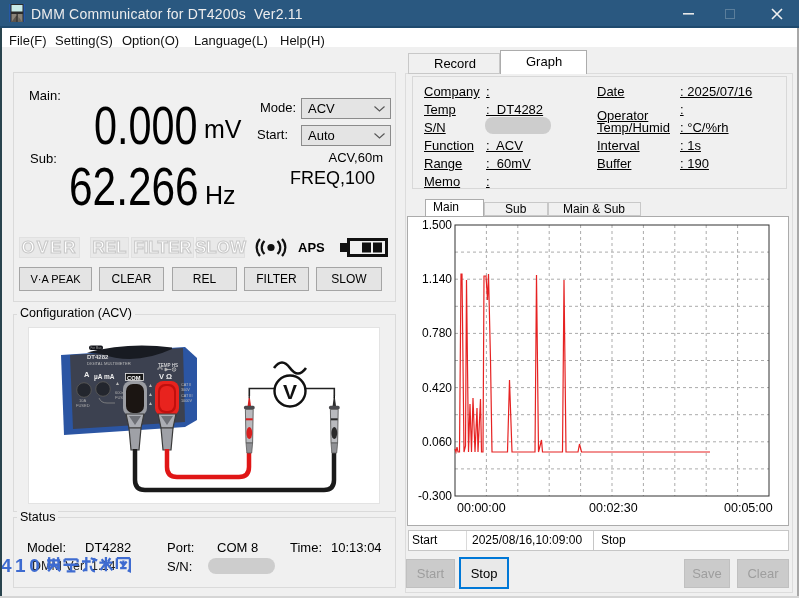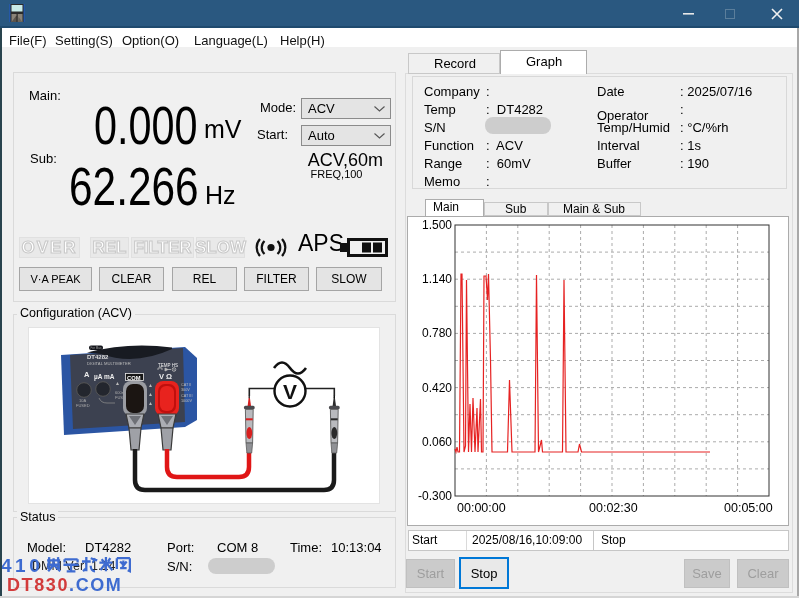--- a/index.html
+++ b/index.html
@@ -19,36 +19,37 @@
   .lbl{font-size:13px;color:#000;}
   .combo{background:#E4E4E4;border:1px solid #8B8B8B;}
   .combo .ctext{position:absolute;left:6px;top:2px;font-size:13px;}
   .btn{background:#E4E4E4;border:1px solid #A5A5A5;font-size:12px;color:#000;
        display:flex;align-items:center;justify-content:center;box-sizing:border-box;}
   .btn-dis{background:#CBCBCB;border:1px solid #C0C0C0;color:#9E9E9E;}
   .ind{font-size:17px;font-weight:bold;color:#FFFFFF;-webkit-text-stroke:1.1px #C9C9C9;background:#E9E9E9;border:1px solid #E0E0E0;box-sizing:border-box;display:flex;align-items:center;justify-content:center;}
   
   .tab-unsel{background:#F0F0F0;border:1px solid #C8C8C8;box-sizing:border-box;}
   .tab-sel{background:#FFFFFF;border:1px solid #ACACAC;border-bottom:none;box-sizing:border-box;}
-  .infolbl{font-size:13px;color:#000;}
+  .infolbl{font-size:13px;color:#000;text-decoration:underline;}
 </style>
 </head>
 <body>
 <div class="win">
 
   <div class="abs titlebar"></div>
   <svg class="abs" style="left:9px;top:4px" width="16" height="18" viewBox="0 0 16 18">
     <rect x="0" y="0" width="16" height="18" fill="#2458A8"></rect>
     <rect x="1.5" y="0" width="13" height="18" fill="#2B2B2B"></rect>
     <rect x="2.5" y="1" width="11" height="6.5" fill="#C9EBE8"></rect>
     <rect x="2.5" y="10" width="11" height="8" fill="#8A8378"></rect>
     <path d="M2.5,18 L7,12 L8,12 L8,18 Z" fill="#5A544C"></path>
     <path d="M13.5,18 L9.5,13 L9,18 Z" fill="#6A645C"></path>
     <rect x="7.6" y="10" width="1" height="8" fill="#1A1A1A"></rect>
   </svg>
+  <div class="abs title-text">DMM Communicator for DT4200s&nbsp; Ver2.11</div>
   <svg class="abs" style="left:683px;top:13px" width="11" height="2">
       <rect width="11" height="1.6" fill="#E8E8E8"></rect>
     </svg>
   <svg class="abs" style="left:725px;top:9px" width="10" height="10">
       <rect x="0.5" y="0.5" width="9" height="9" fill="none" stroke="#5B7E9B" stroke-width="1"></rect>
     </svg>
   <svg class="abs" style="left:771px;top:8px" width="12" height="12" viewBox="0 0 12 12">
     <path d="M1,1 L11,11 M11,1 L1,11" stroke="#F0F0F0" stroke-width="1.6"></path>
   </svg>
 
@@ -73,36 +74,36 @@
         <path d="M0.5,0.5 L5.5,5 L10.5,0.5" stroke="#555" stroke-width="1.1" fill="none"></path>
       </svg>
   </div>
   <div class="abs lbl" style="left:257px;top:127px">Start:</div>
   <div class="abs combo" style="left:301px;top:125px;width:88px;height:19px">
     <span class="ctext">Auto</span>
     <svg style="position:absolute;right:5px;top:7px" width="11" height="6">
         <path d="M0.5,0.5 L5.5,5 L10.5,0.5" stroke="#555" stroke-width="1.1" fill="none"></path>
       </svg>
   </div>
-  <div class="abs" style="left:290px;top:150px;width:93px;text-align:right;font-size:18px;">ACV,60m</div>
-  <div class="abs" style="left:290px;top:168px;width:93px;text-align:center;font-size:11px;">FREQ,100</div>
+  <div class="abs" style="left:290px;top:150px;width:93px;text-align:right;font-size:13px;">ACV,60m</div>
+  <div class="abs" style="left:290px;top:168px;width:93px;text-align:left;font-size:18px;">FREQ,100</div>
 
   <div class="abs ind" style="left:19px;top:237px;width:61px;height:21px;letter-spacing:2px;">OVER</div>
   <div class="abs ind" style="left:90px;top:237px;width:39px;height:21px;">REL</div>
   <div class="abs ind" style="left:131px;top:237px;width:63px;height:21px;">FILTER</div>
   <div class="abs ind" style="left:196px;top:237px;width:49px;height:21px;">SLOW</div>
 
   <svg class="abs" style="left:252px;top:238px" width="38" height="19" viewBox="0 0 38 19">
     <circle cx="19" cy="9.5" r="3.6" fill="#111"></circle>
     <path d="M12.5,3 a9,9 0 0 0 0,13" stroke="#111" stroke-width="2.2" fill="none"></path>
     <path d="M8,1 a12.5,12.5 0 0 0 0,17" stroke="#111" stroke-width="2.2" fill="none"></path>
     <path d="M25.5,3 a9,9 0 0 1 0,13" stroke="#111" stroke-width="2.2" fill="none"></path>
     <path d="M30,1 a12.5,12.5 0 0 1 0,17" stroke="#111" stroke-width="2.2" fill="none"></path>
   </svg>
-  <div class="abs" style="left:298px;top:230px;font-size:23px;font-weight:normal;">APS</div>
+  <div class="abs" style="left:298px;top:240px;font-size:13px;font-weight:bold;">APS</div>
 
   <svg class="abs" style="left:340px;top:238px" width="48" height="19" viewBox="0 0 48 19">
     <rect x="0" y="5" width="7" height="9" fill="#111"></rect>
     <rect x="8.5" y="1.5" width="38" height="16" fill="none" stroke="#111" stroke-width="3"></rect>
     <rect x="22" y="4.5" width="9" height="10" fill="#111"></rect>
     <rect x="33" y="4.5" width="9" height="10" fill="#111"></rect>
   </svg>
 
   <div class="abs btn" style="left:19px;top:267px;width:73px;height:24px;font-size:11px;">V·A PEAK</div>
   <div class="abs btn" style="left:99px;top:267px;width:65px;height:24px">CLEAR</div>
@@ -217,21 +218,20 @@
   <div class="abs" style="left:1px;top:555px;font-size:19px;font-weight:bold;color:#3E6BD0;letter-spacing:3.5px;">410</div>
   <svg class="abs" style="left:46px;top:556px" width="85" height="17.5" viewBox="0 0 78 16">
     <g stroke="#3E6BD0" stroke-width="2.1" fill="none">
       <path d="M1,4 L13,4 M1,8 L13,8 M3,1 L2,12 M11,1 L12,12 M7,2 L7,8 M7,8 L2,14 M7,8 L13,14"></path>
       <path d="M17,3 L29,3 M17,3 L17,6 M29,3 L29,6 M16,8 L30,8 M23,8 L23,14 M19,14 L27,14"></path>
       <path d="M33,5 L41,5 M37,1 L37,14 M34,14 L37,11 M41,9 a4,5 0 0 0 4,5 M45,2 L43,6 M41,2 L47,4"></path>
       <path d="M49,6 L61,6 M55,1 L55,14 M55,6 L50,13 M55,6 L61,13 M51,3 L53,5 M59,2 L57,5"></path>
       <path d="M65,2 L77,2 M65,2 L65,12 M77,2 L77,14 L75,13 M68,5 L71,8 M74,5 L70,10 M71,4 L71,8 M68,11 L74,11"></path>
     </g>
   </svg>
-  <div class="abs" style="left:7px;top:575px;font-size:18px;font-weight:bold;letter-spacing:1.6px;"><span style="color:#D23B3B">DT830</span><span style="color:#3E6BD0">.COM</span></div>
 
   <div class="abs" style="left:405px;top:73px;width:388px;height:520px;border:1px solid #DCDCDC;box-sizing:border-box;"></div>
   <div class="abs tab-unsel" style="left:408px;top:53px;width:92px;height:21px;"></div>
   <div class="abs lbl" style="left:434px;top:56px">Record</div>
   <div class="abs tab-sel" style="left:500px;top:50px;width:87px;height:24px;"></div>
   <div class="abs lbl" style="left:526px;top:54px">Graph</div>
 
   <div class="abs" style="left:412px;top:76px;width:375px;height:113px;border:1px solid #D8D8D8;box-sizing:border-box;"></div>
   <div class="abs infolbl" style="left:424px;top:84px">Company</div>
   <div class="abs infolbl" style="left:486px;top:84px">:</div>

